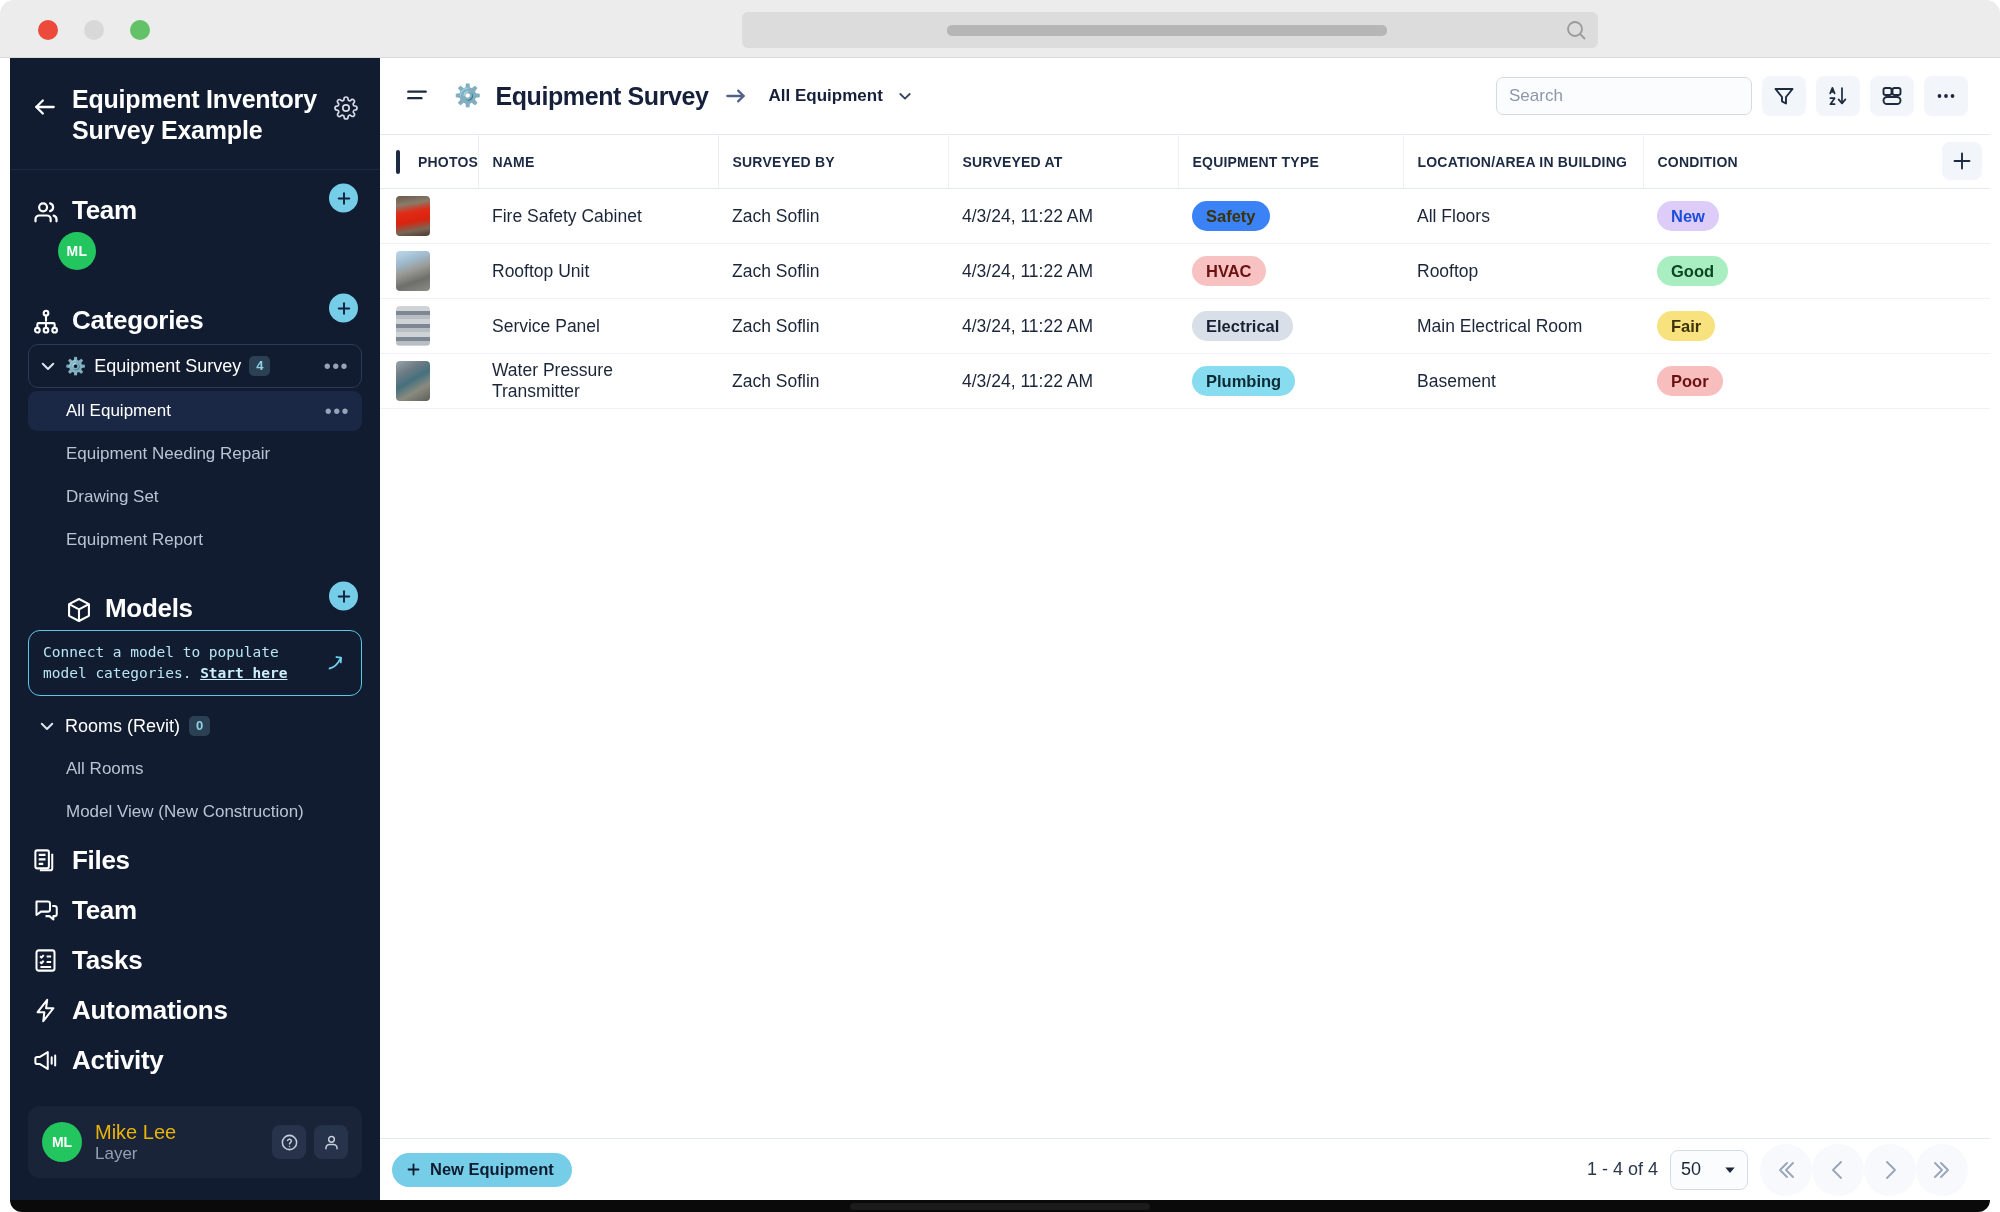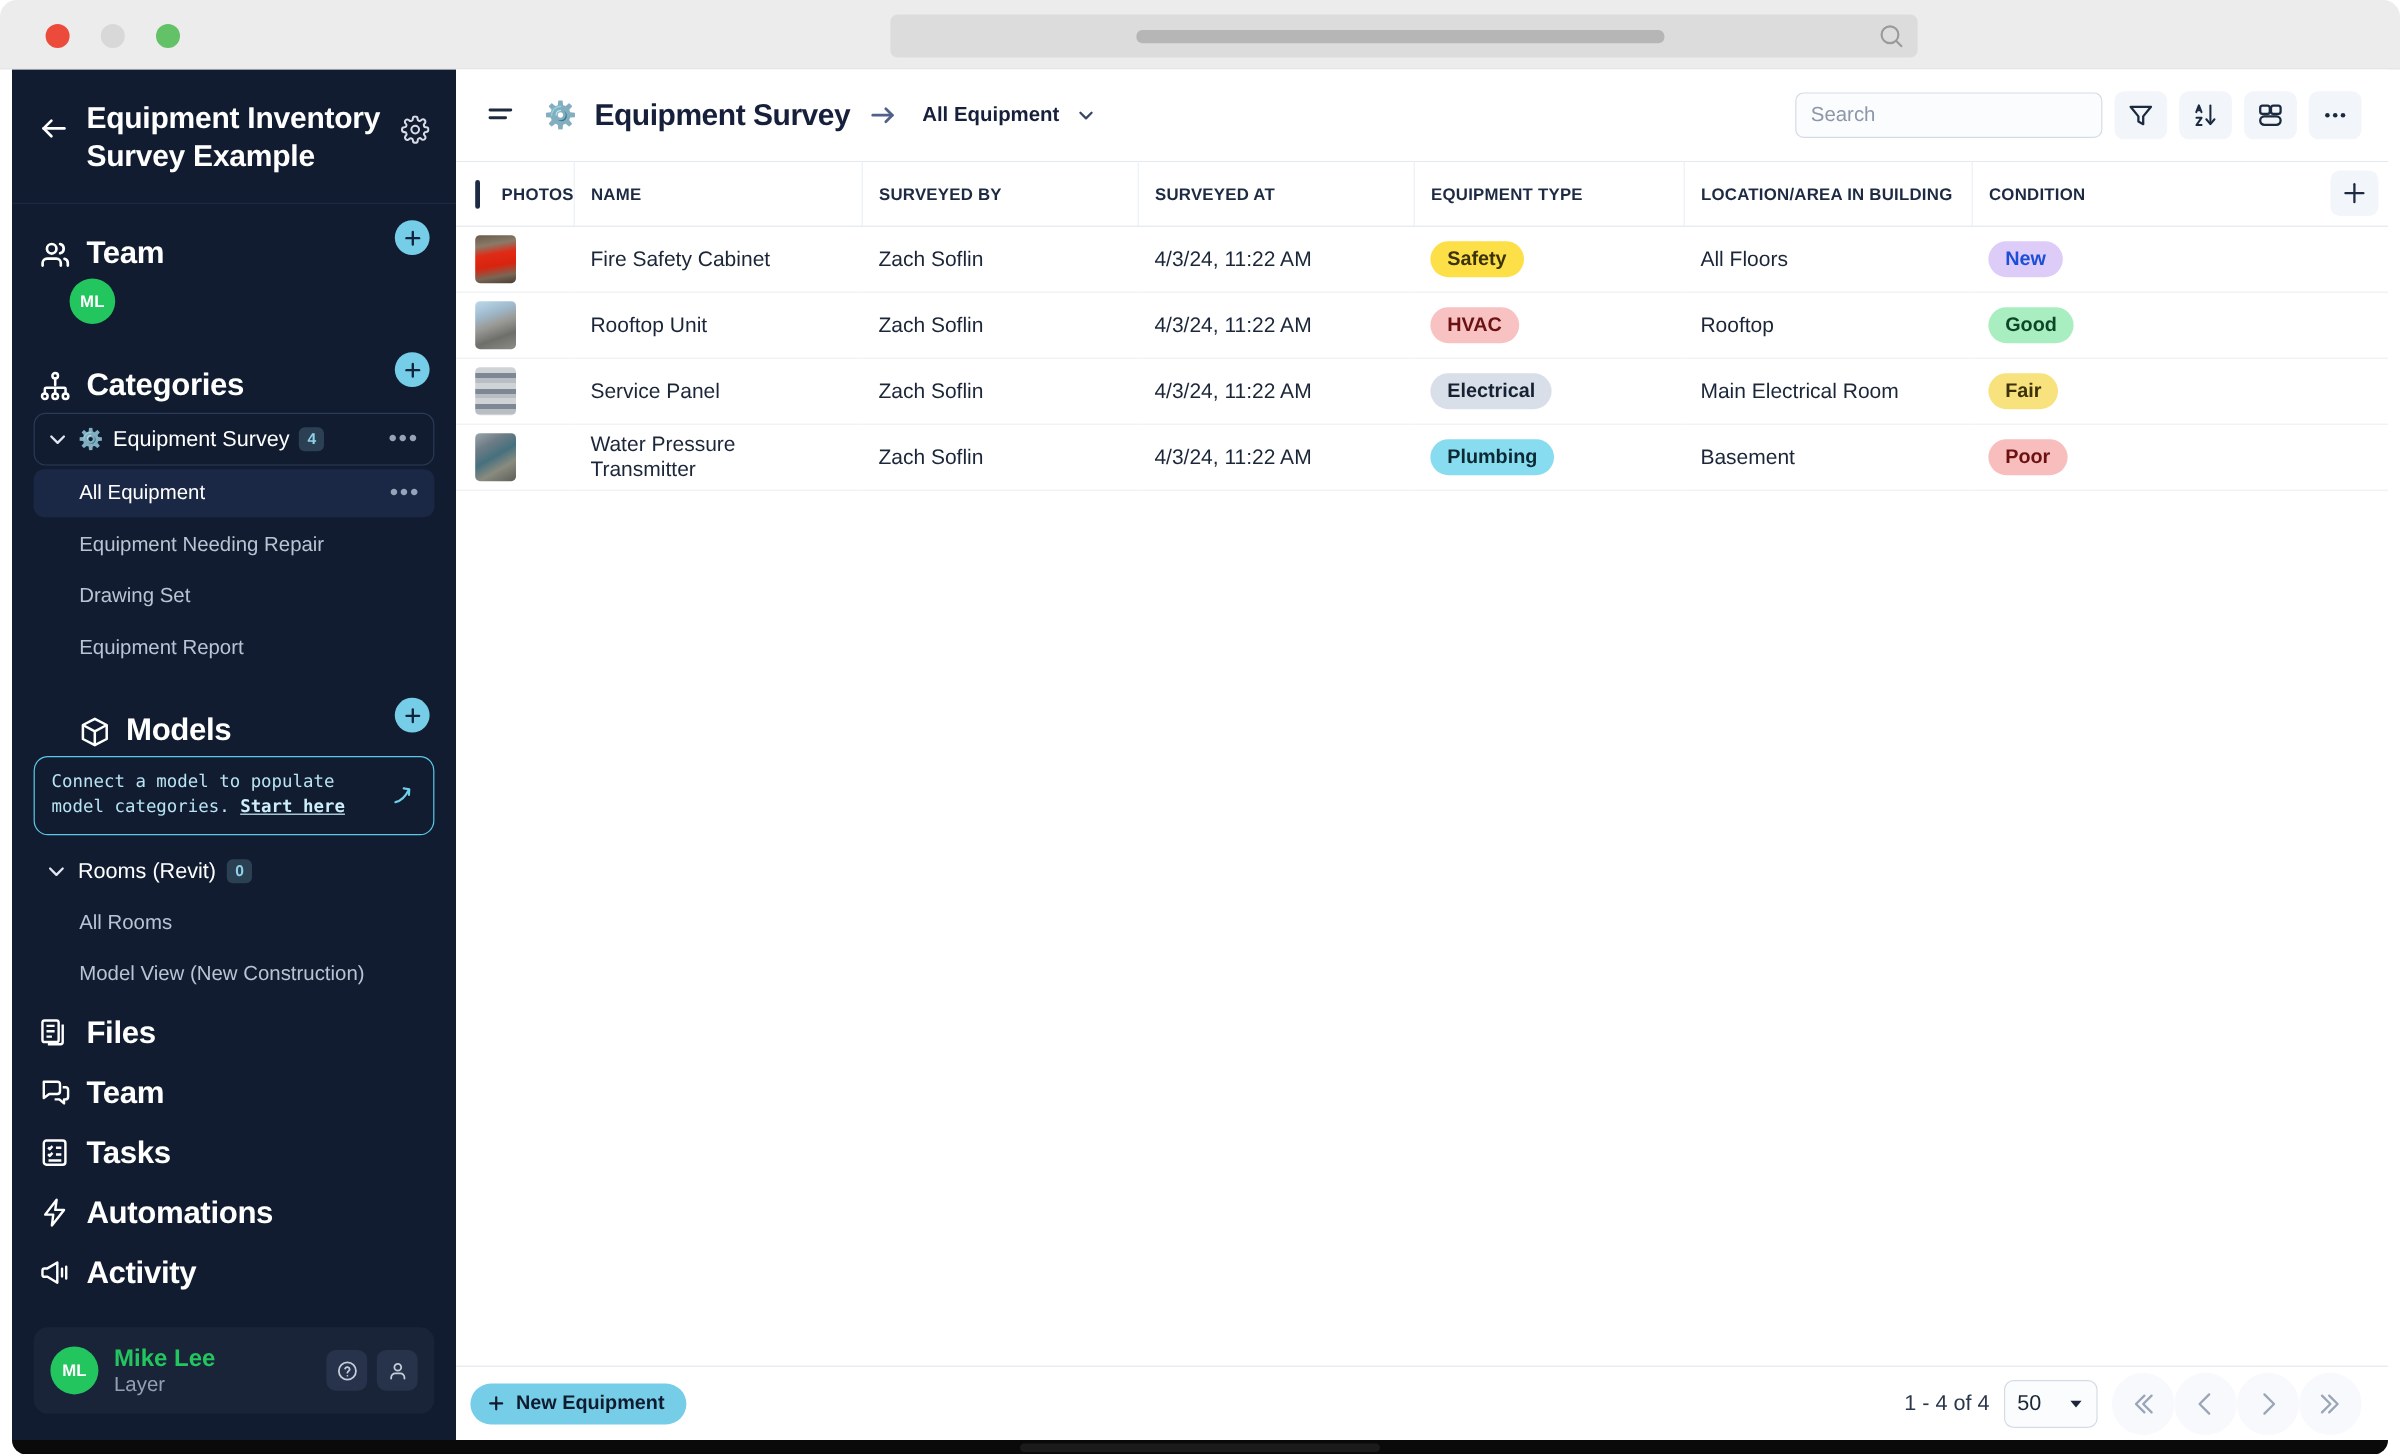--- a/index.html
+++ b/index.html
@@ -158,21 +158,21 @@
     background: #1a2439; border-radius: 12px;
     display: flex; align-items: center; gap: 13px;
     padding: 0 14px; cursor: pointer;
   }
   .user-card .av {
     width: 40px; height: 40px; border-radius: 50%;
     background: #22c55e; color: #fff;
     display: flex; align-items: center; justify-content: center;
     font-size: 14px; font-weight: 700;
   }
-  .user-card .nm { color: #22c55e; font-size: 20px; font-weight: 700; line-height: 1.2; }
+  .user-card .nm { color: #eab308; font-size: 20px; font-weight: 400; line-height: 1.2; }
   .user-card .org { color: #93a0b4; font-size: 17px; line-height: 1.2; }
   .uc-btns { margin-left: auto; display: flex; gap: 8px; }
   .uc-btn {
     width: 34px; height: 34px; border-radius: 8px; background: #27334a;
     display: flex; align-items: center; justify-content: center; cursor: pointer;
   }
   .uc-btn svg { width: 19px; height: 19px; color: #c4cdda; }
 
   
   .main {
@@ -546,21 +546,21 @@
         </thead>
         <tbody>
 
           <tr>
             <td class="c-check">
               <span class="thumb" style="background:linear-gradient(170deg,#6b5a4c 0%,#8a7a68 22%,#e02b17 40%,#d8240f 62%,#7a6655 82%,#4a3c31 100%);"></span>
             </td>
             <td>Fire Safety Cabinet</td>
             <td>Zach Soflin</td>
             <td>4/3/24, 11:22 AM</td>
-            <td><span class="pill" style="background:#fde047;color:#3b3207;">Safety</span></td>
+            <td><span class="pill" style="background:#3b82f6;color:#3b3207;">Safety</span></td>
             <td>All Floors</td>
             <td><span class="pill" style="background:#ddccf7;color:#1d4ed8;">New</span></td>
           </tr>
 
           <tr>
             <td class="c-check">
               <span class="thumb" style="background:linear-gradient(160deg,#bcd9ea 0%,#9fb9cc 28%,#9a9a96 48%,#6e6e6a 72%,#8d8d88 100%);"></span>
             </td>
             <td>Rooftop Unit</td>
             <td>Zach Soflin</td>

